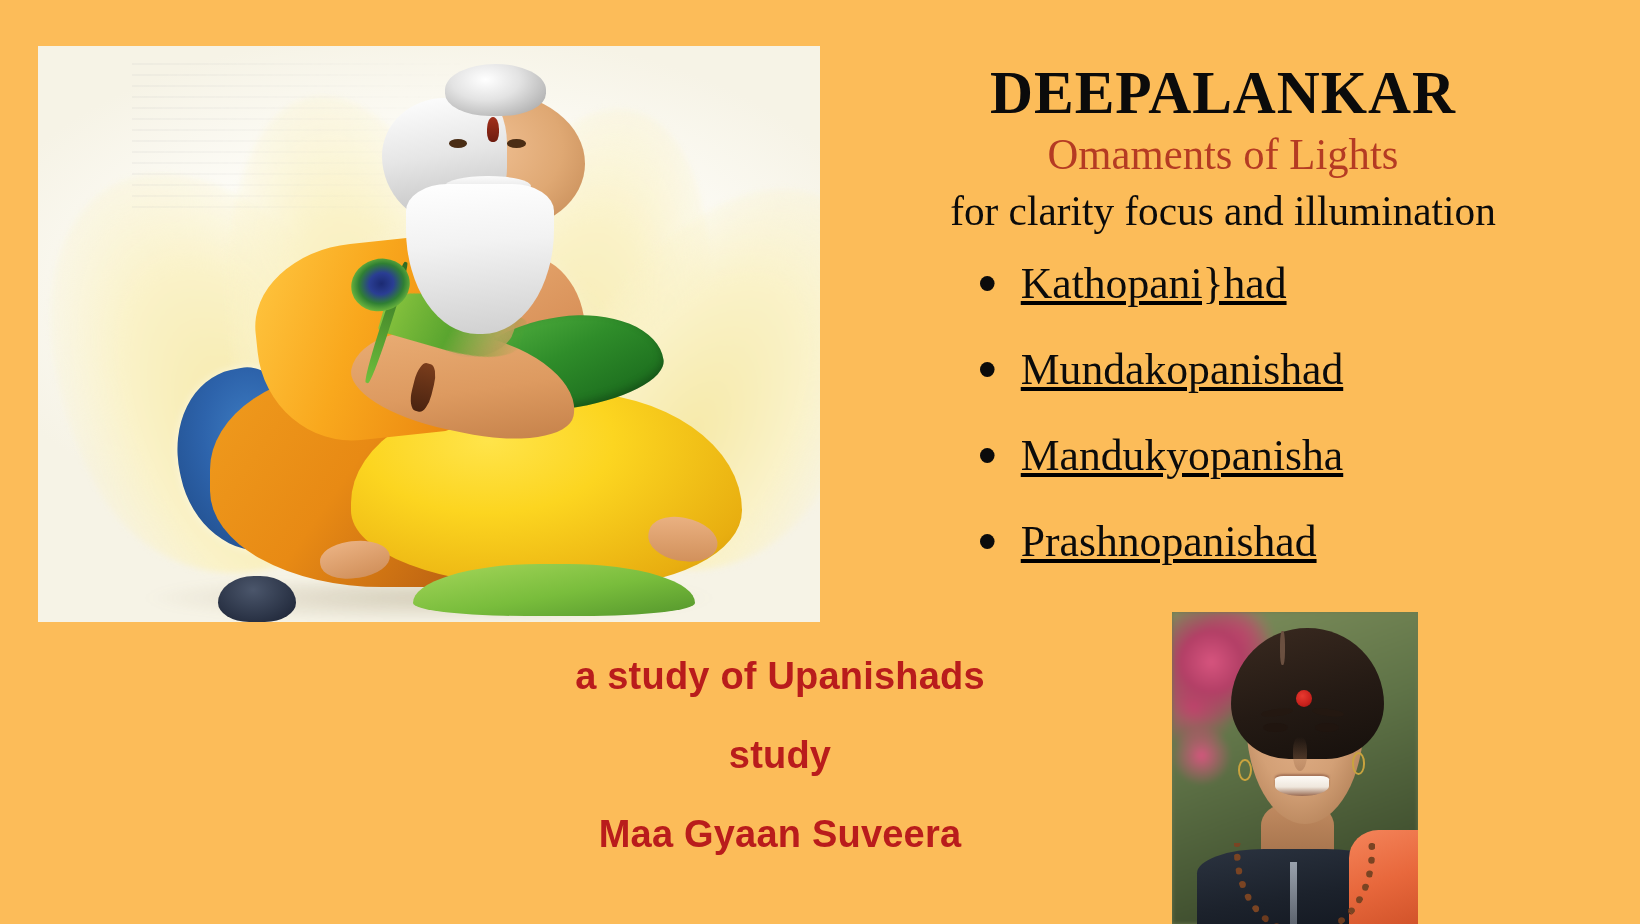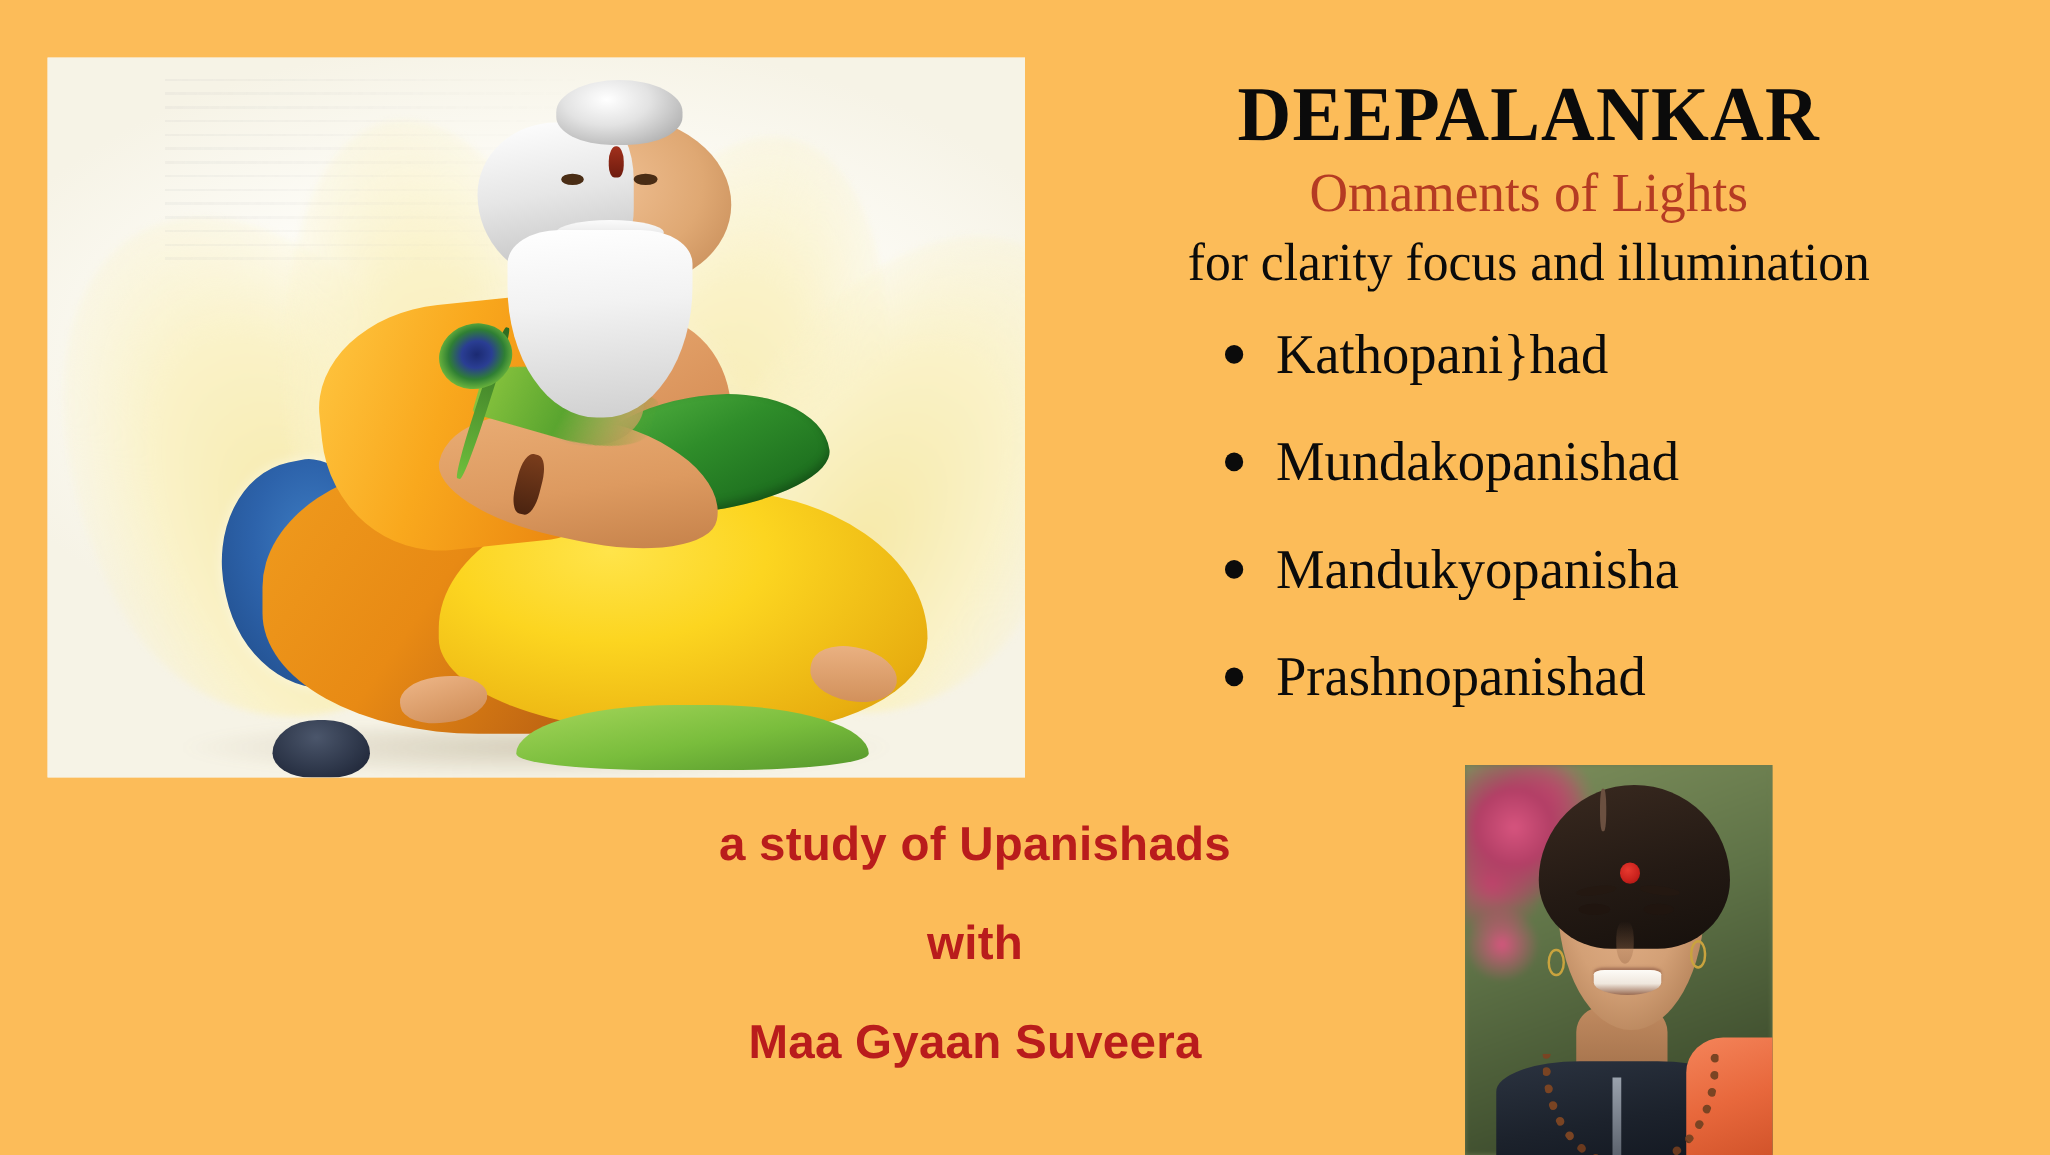--- a/index.html
+++ b/index.html
@@ -238,20 +238,21 @@
     text-align: center;
     line-height: 1.1;
     margin: 8px 0 0 0;
     transform: scaleX(.96);
   }
 
   .bullets {
     list-style: none;
     margin: 26px 0 0 0;
     padding: 0 0 0 160px;
+    text-decoration: underline;
   }
   .bullets li {
     position: relative;
     font-family: "Liberation Serif", serif;
     font-size: 45px;
     color: #0b0b0b;
     line-height: 1.0;
     margin-bottom: 41px;
     padding-left: 42px;
     white-space: nowrap;
@@ -442,21 +443,21 @@
     <ul class="bullets">
       <li>Kathopani}had</li>
       <li>Mundakopanishad</li>
       <li>Mandukyopanisha</li>
       <li>Prashnopanishad</li>
     </ul>
   </div>
 
   <div class="bottom-block">
     <div class="line">a study of Upanishads</div>
-    <div class="line">with</div>
+    <div class="line">study</div>
     <div class="line">Maa Gyaan Suveera</div>
   </div>
 
   <div class="portrait">
     <div class="pt-bg"></div>
     <div class="pt-neck"></div>
     <div class="pt-jacket"></div>
     <div class="pt-shawl"></div>
     <div class="pt-zip"></div>
     <div class="pt-mala"></div>

